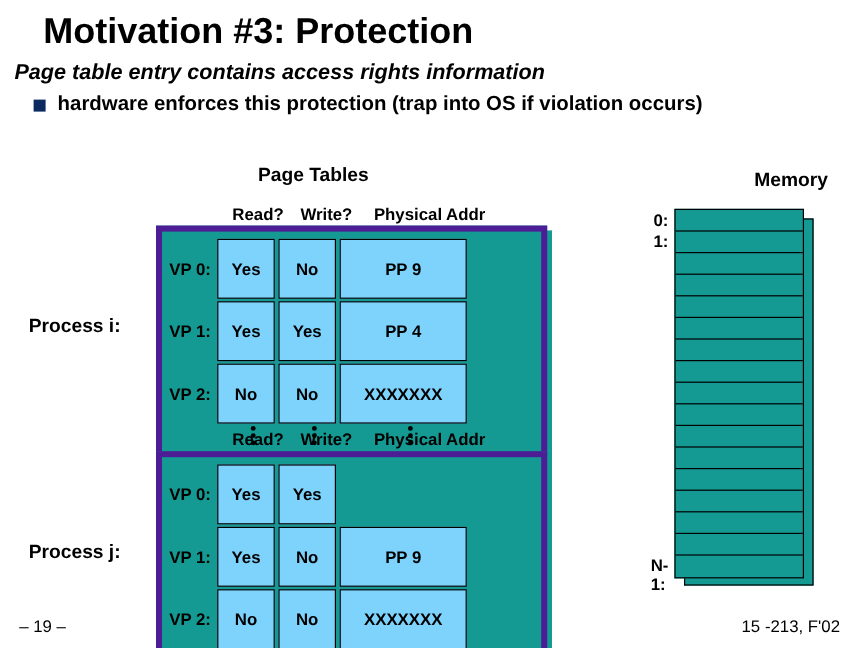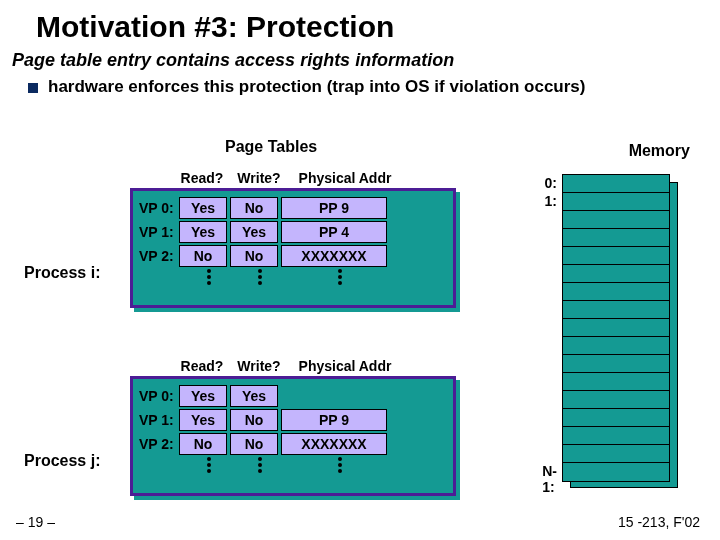--- a/index.html
+++ b/index.html
@@ -38,21 +38,21 @@
     flex: 0 0 auto;
   }
   .bullet-text {
     font-size: 17px;
     font-weight: bold;
     color: #000;
     line-height: 1.2;
   }
   .pt-label {
     position: absolute;
-    left: 225px; top: 138px;
+    left: 215px; top: 138px;
     font-size: 16px; font-weight: bold;
   }
   .mem-label {
     position: absolute;
     right: 30px; top: 142px;
     font-size: 16px; font-weight: bold;
   }
   .proc-label {
     position: absolute;
     font-size: 16px; font-weight: bold; margin-top: 36px;
@@ -68,43 +68,43 @@
   .tbl1 { top: 170px; }
   .tbl2 { top: 358px; }
 
   .table-block .hdrs {
     display: flex;
     font-size: 14px;
     font-weight: bold;
     margin-left: 46px;
     margin-bottom: 2px;
   }
-  .hdrs .h1 { width: 52px; text-align: center; }
+  .hdrs .h1 { width: 52px; text-align: center; margin-left: 13px; }
   .hdrs .h2 { width: 54px; text-align: center; margin-left: 4px; }
   .hdrs .h3 { width: 110px; text-align: center; margin-left: 4px; }
 
   .tealbox {
     background: #149a93;
-    border: 3px solid #4c1d95;
+    border: 5px solid #4c1d95;
     padding: 4px 6px 20px 6px;
     box-shadow: 4px 4px 0 #149a93;
   }
   .row {
     display: flex;
     align-items: center;
     margin: 2px 0;
     font-size: 14px;
     font-weight: bold;
   }
   .row .vp { width: 40px; color: #000; }
   .cell {
     border: 1px solid #000;
-    background: #c4b5fd;
+    background: #7dd3fc;
     text-align: center;
-    padding: 2px 0;
+    padding: 16px 0;
     margin-right: 3px;
   }
   .cell.c1 { width: 48px; }
   .cell.c2 { width: 48px; }
   .cell.c3 { width: 106px; }
 
   .dots-row {
     display: flex;
     margin-left: 46px;
     margin-top: 2px;

